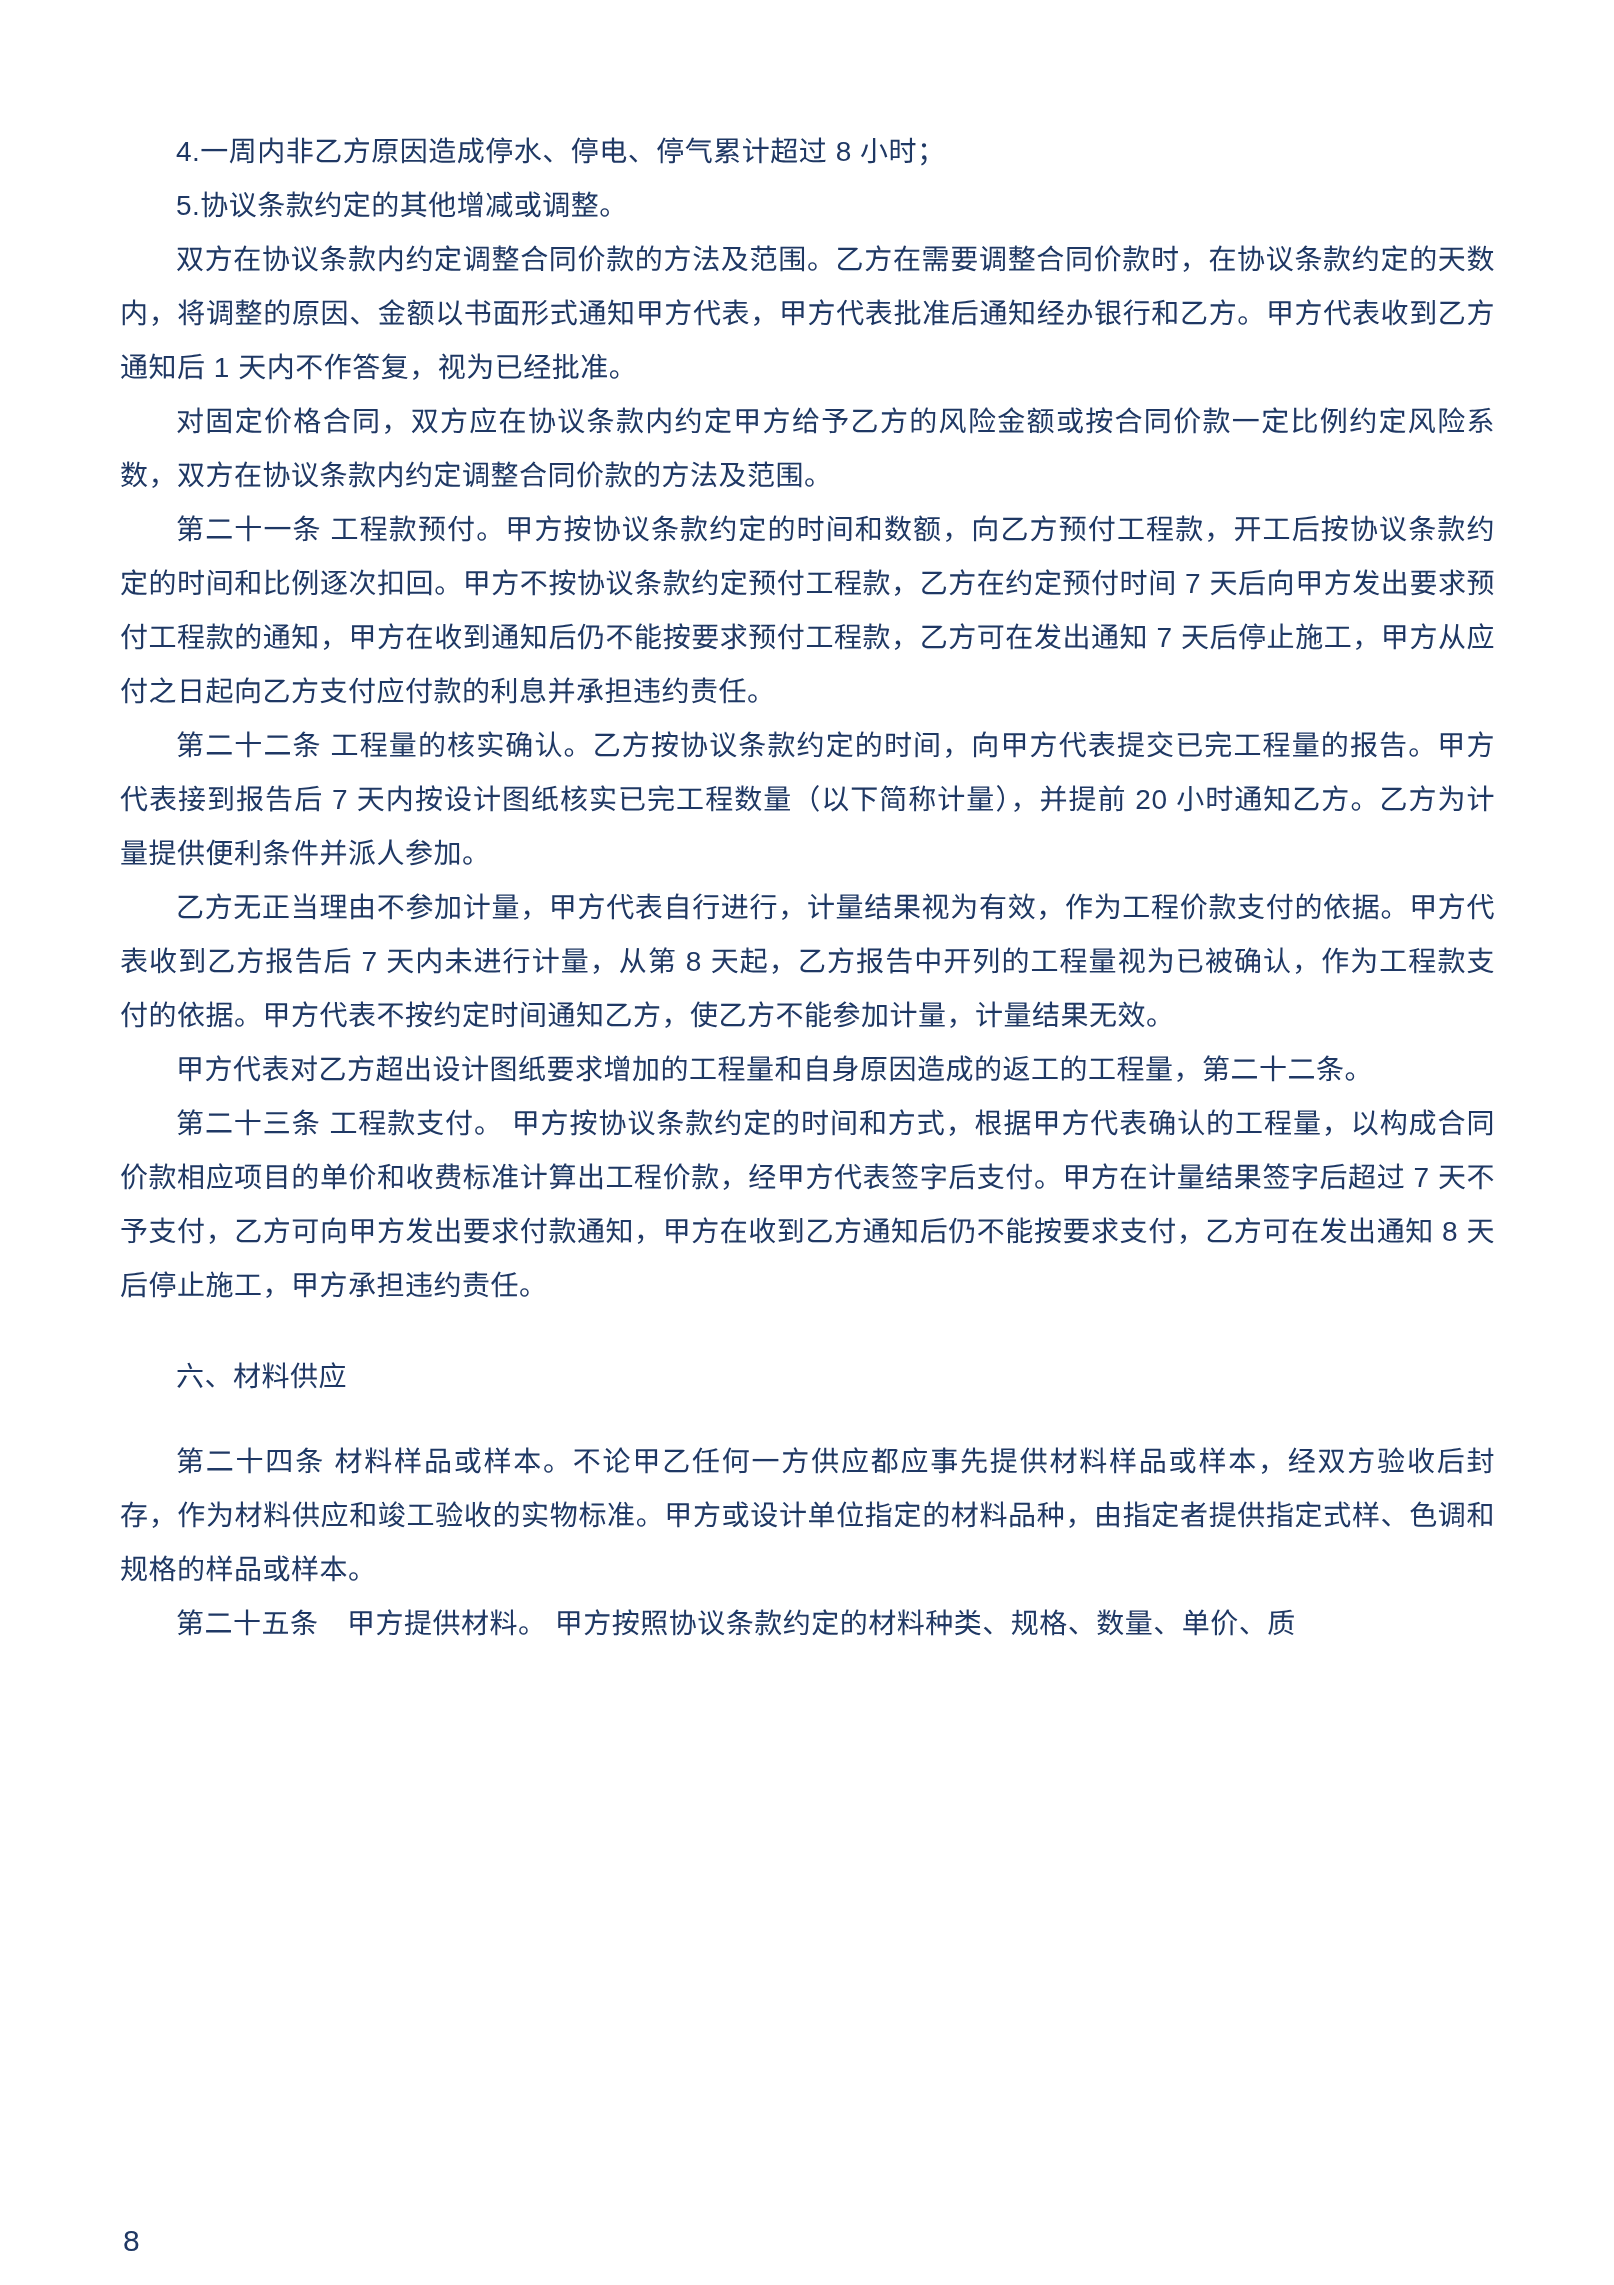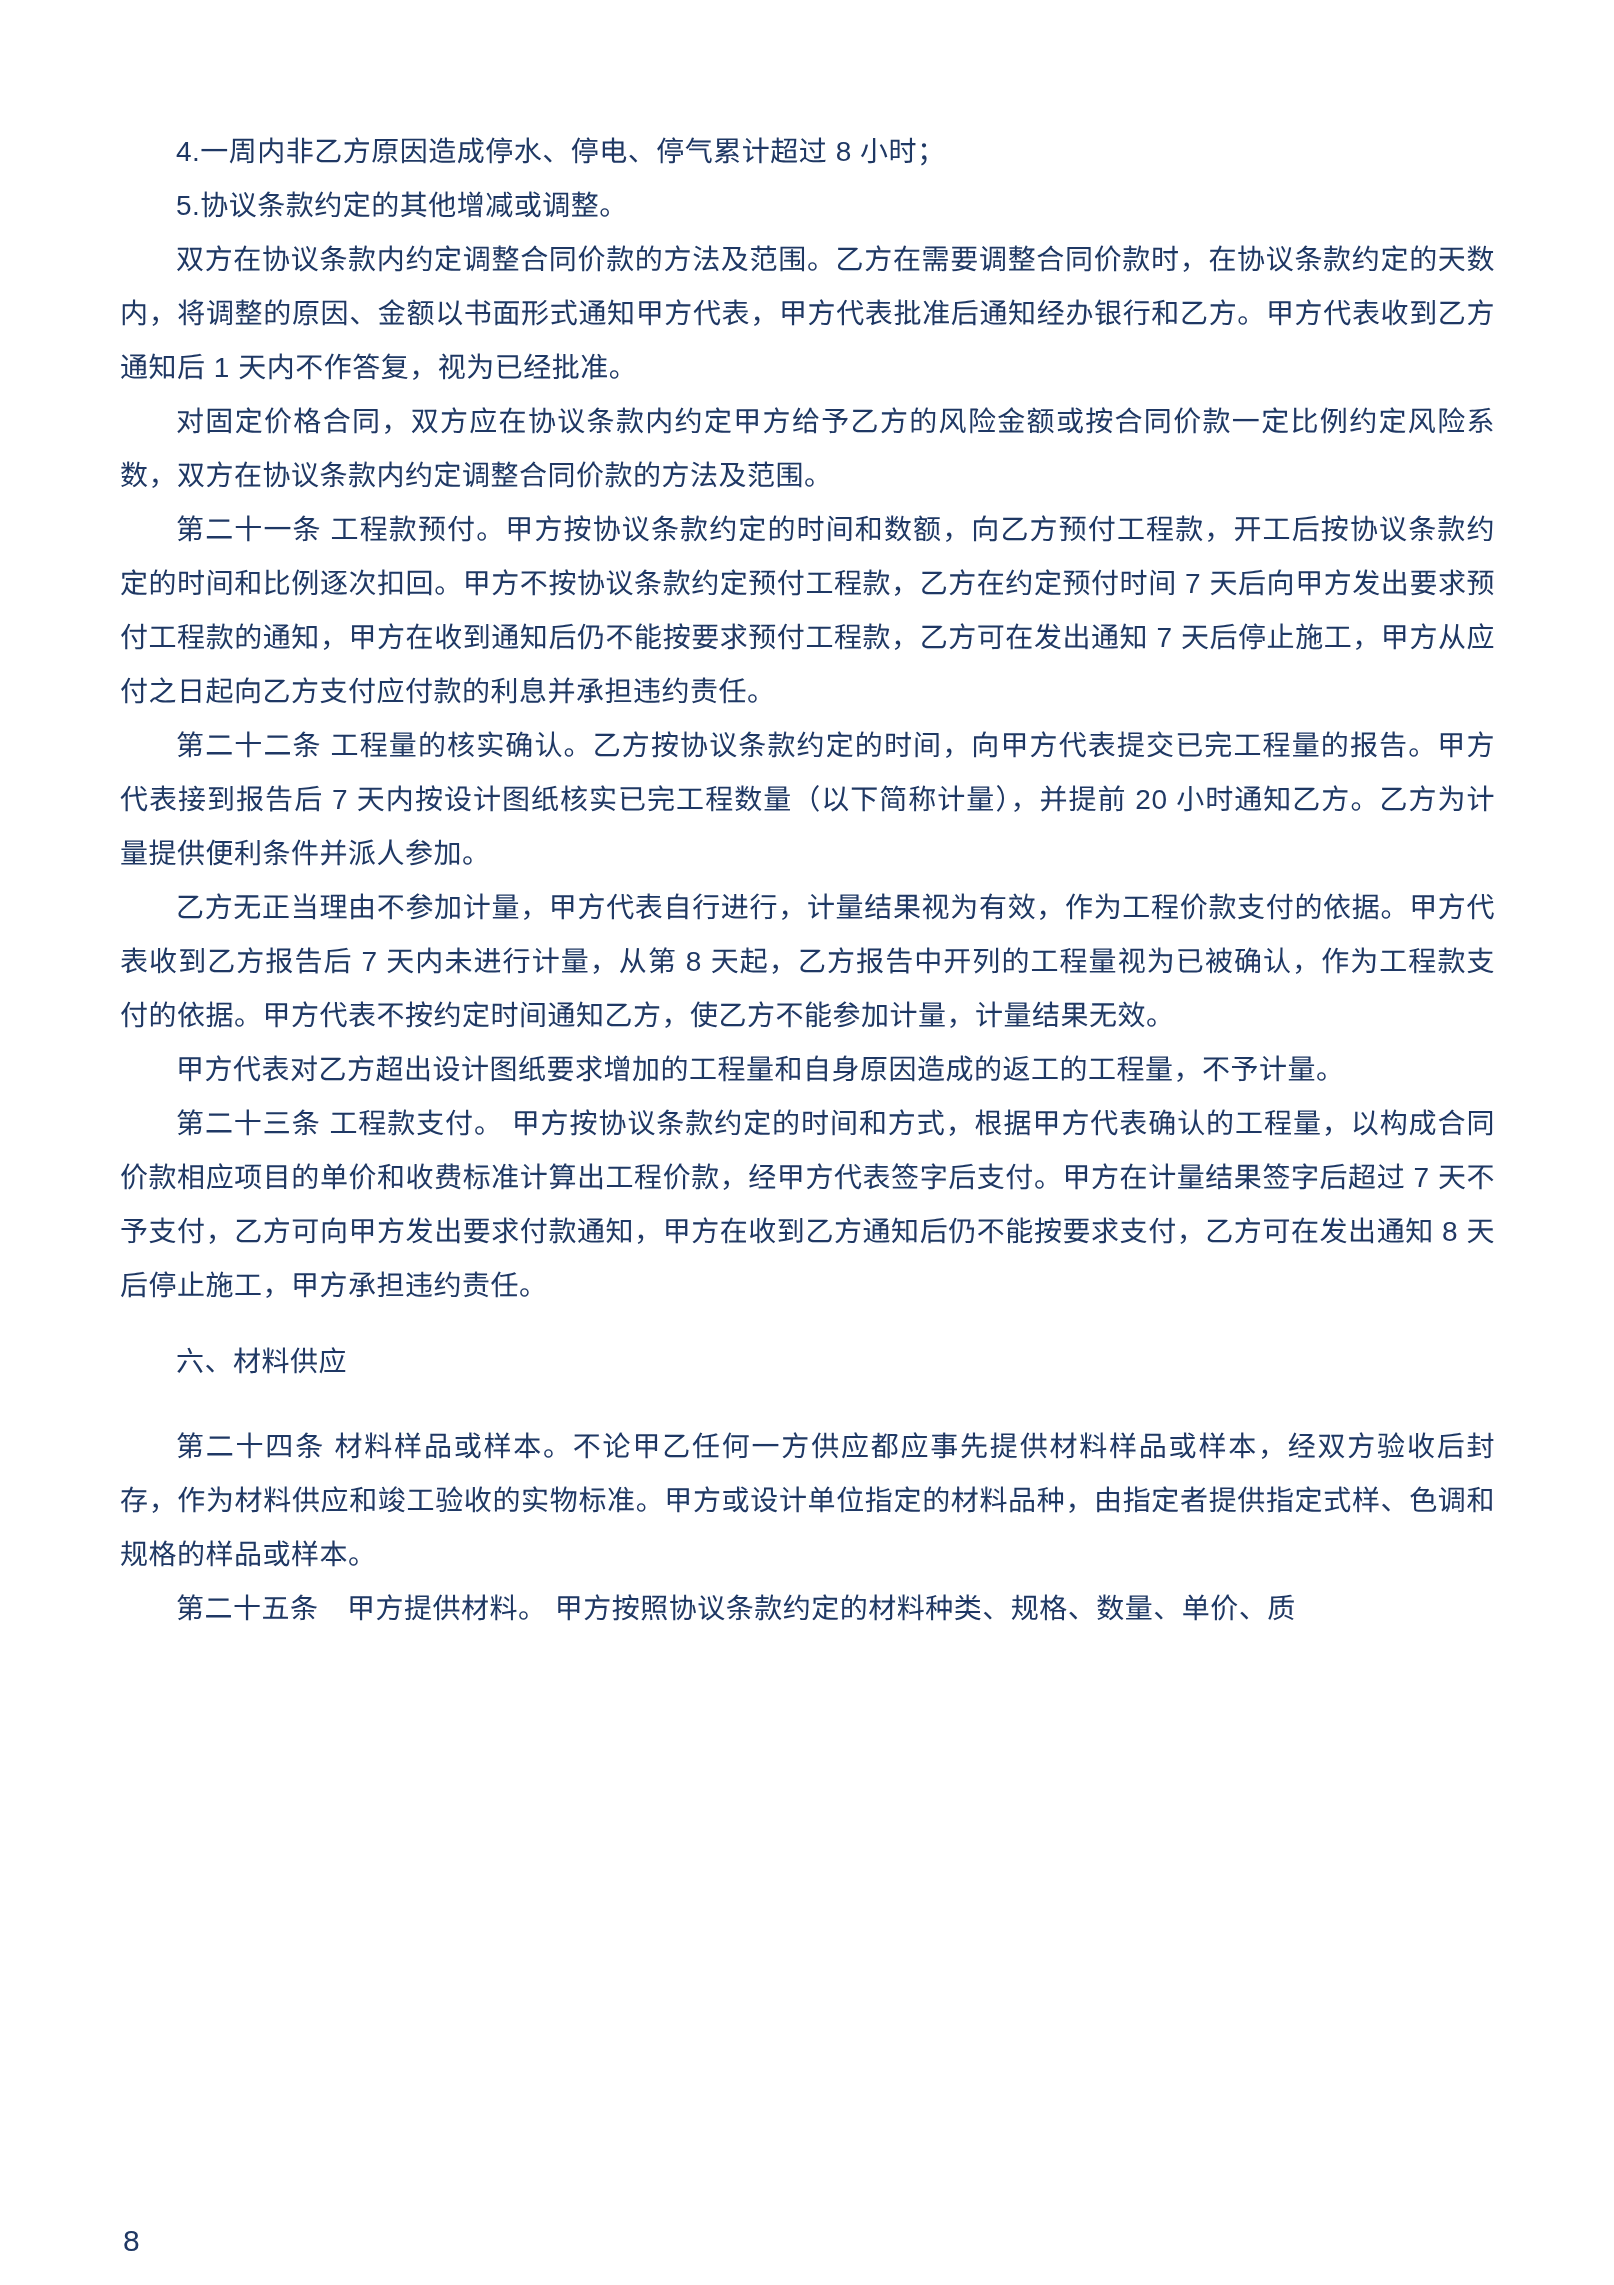--- a/index.html
+++ b/index.html
@@ -28,21 +28,21 @@
     letter-spacing: 0.5px;
   }
 
   .content p.list-item,
   .content p.body {
     text-indent: 2em;
   }
 
   .content p.heading {
     text-indent: 2em;
-    margin-top: 22px;
+    margin-top: 37px;
     margin-bottom: 31px;
   }
 
   .page-number {
     position: absolute;
     left: 123px;
     bottom: 29px;
     font-size: 30px;
     line-height: 1;
     color: var(--text-color, #1F3864);
@@ -53,21 +53,21 @@
 
 <div class="page">
   <div class="content" id="content">
       <p class="list-item">4.一周内非乙方原因造成停水、停电、停气累计超过 8 小时；</p>
       <p class="list-item">5.协议条款约定的其他增减或调整。</p>
       <p class="body">双方在协议条款内约定调整合同价款的方法及范围。乙方在需要调整合同价款时，在协议条款约定的天数内，将调整的原因、金额以书面形式通知甲方代表，甲方代表批准后通知经办银行和乙方。甲方代表收到乙方通知后 1 天内不作答复，视为已经批准。</p>
       <p class="body">对固定价格合同，双方应在协议条款内约定甲方给予乙方的风险金额或按合同价款一定比例约定风险系数，双方在协议条款内约定调整合同价款的方法及范围。</p>
       <p class="body">第二十一条 工程款预付。甲方按协议条款约定的时间和数额，向乙方预付工程款，开工后按协议条款约定的时间和比例逐次扣回。甲方不按协议条款约定预付工程款，乙方在约定预付时间 7 天后向甲方发出要求预付工程款的通知，甲方在收到通知后仍不能按要求预付工程款，乙方可在发出通知 7 天后停止施工，甲方从应付之日起向乙方支付应付款的利息并承担违约责任。</p>
       <p class="body">第二十二条 工程量的核实确认。乙方按协议条款约定的时间，向甲方代表提交已完工程量的报告。甲方代表接到报告后 7 天内按设计图纸核实已完工程数量（以下简称计量），并提前 20 小时通知乙方。乙方为计量提供便利条件并派人参加。</p>
       <p class="body">乙方无正当理由不参加计量，甲方代表自行进行，计量结果视为有效，作为工程价款支付的依据。甲方代表收到乙方报告后 7 天内未进行计量，从第 8 天起，乙方报告中开列的工程量视为已被确认，作为工程款支付的依据。甲方代表不按约定时间通知乙方，使乙方不能参加计量，计量结果无效。</p>
-      <p class="body">甲方代表对乙方超出设计图纸要求增加的工程量和自身原因造成的返工的工程量，不予计量。</p>
+      <p class="body">甲方代表对乙方超出设计图纸要求增加的工程量和自身原因造成的返工的工程量，第二十二条。</p>
       <p class="body">第二十三条 工程款支付。 甲方按协议条款约定的时间和方式，根据甲方代表确认的工程量，以构成合同价款相应项目的单价和收费标准计算出工程价款，经甲方代表签字后支付。甲方在计量结果签字后超过 7 天不予支付，乙方可向甲方发出要求付款通知，甲方在收到乙方通知后仍不能按要求支付，乙方可在发出通知 8 天后停止施工，甲方承担违约责任。</p>
       <p class="heading">六、材料供应</p>
       <p class="body">第二十四条 材料样品或样本。不论甲乙任何一方供应都应事先提供材料样品或样本，经双方验收后封存，作为材料供应和竣工验收的实物标准。甲方或设计单位指定的材料品种，由指定者提供指定式样、色调和规格的样品或样本。</p>
       <p class="body">第二十五条　甲方提供材料。 甲方按照协议条款约定的材料种类、规格、数量、单价、质</p>
     </div>
   <div class="page-number">8</div>
 </div>
 
 
 </body></html>

